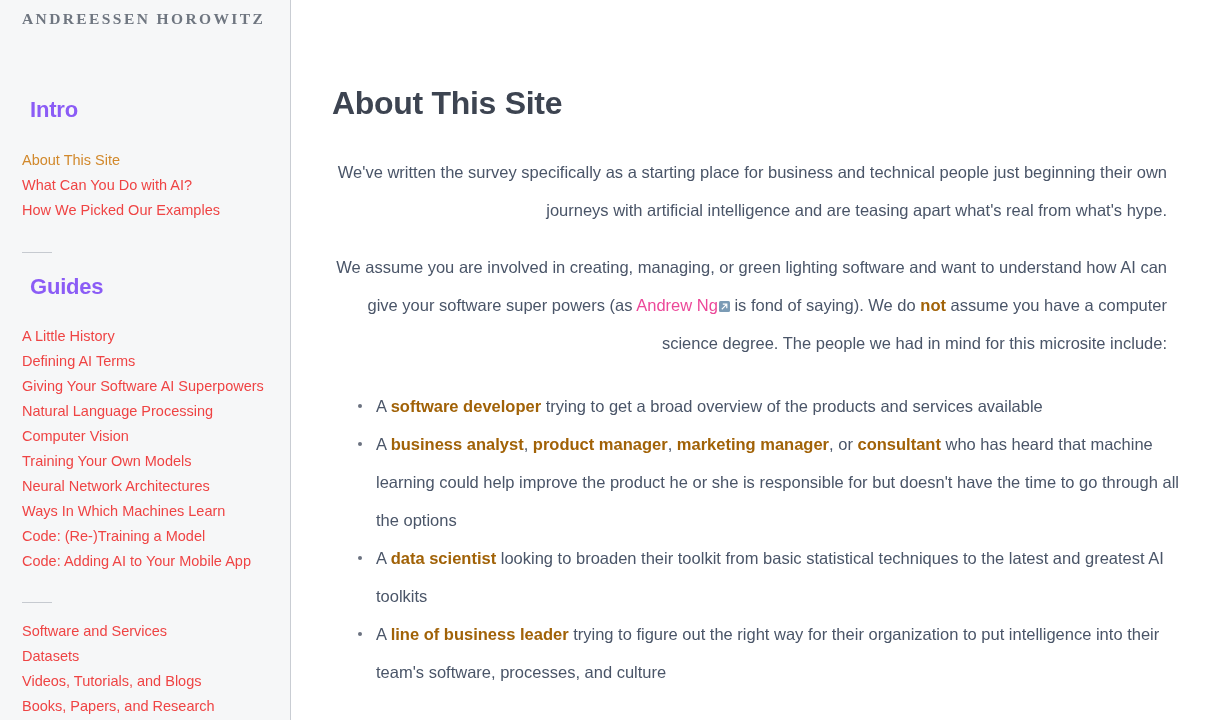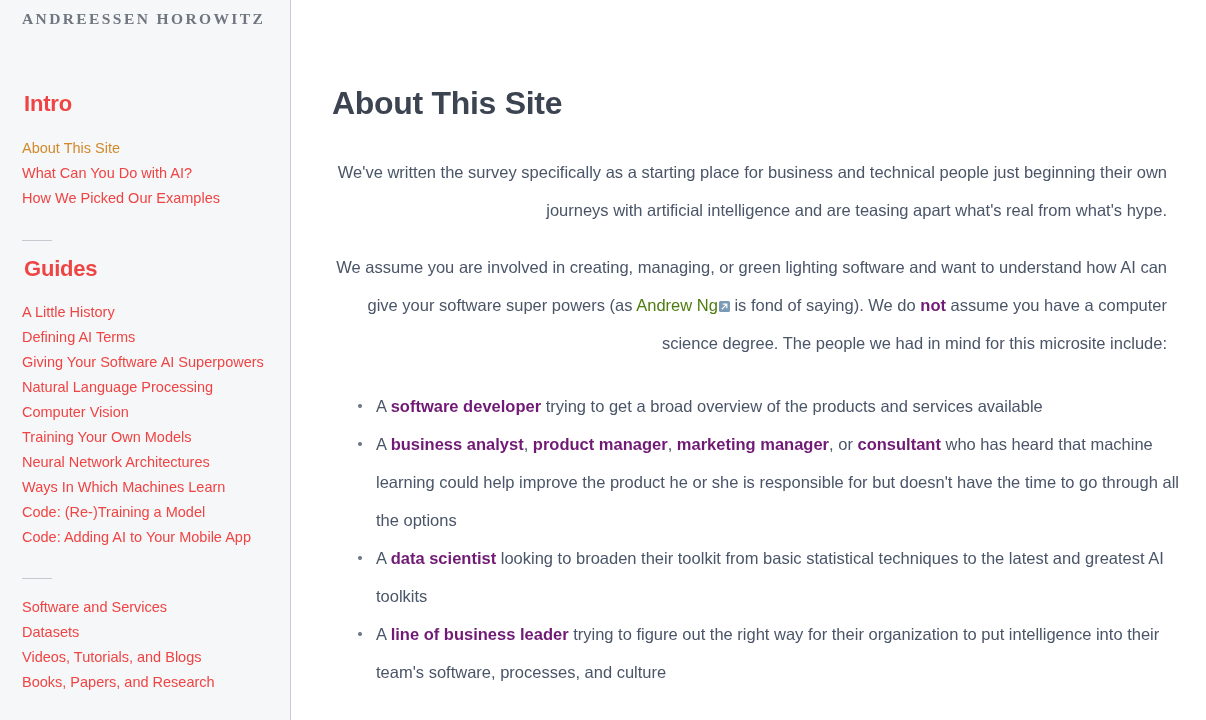--- a/index.html
+++ b/index.html
@@ -28,23 +28,23 @@
     letter-spacing: 2.4px;
     color: #6f7680;
     padding: 10px 0 0 22px;
     white-space: nowrap;
     font-weight: 700;
   }
   .nav-section { padding: 0 0 0 22px; }
   .section-title {
     font-size: 22px;
     font-weight: 700;
-    color: #ef4444;
+    color: #8b5cf6;
     letter-spacing: -0.2px;
-    margin: 2px;
+    margin: 8px;
     padding: 0;
   }
   .intro-title { padding-top: 61px; }
   .guides-title { padding-top: 13px; }
   .next-title { padding-top: 13px; }
   .nav-list { list-style: none; margin: 0; padding: 0; }
   .nav-list li { margin: 0; padding: 0; }
   .nav-link {
     display: block;
     font-size: 14.5px;
@@ -87,23 +87,23 @@
     font-size: 16.5px;
     line-height: 38px;
     color: #4a5568;
     margin: 0;
     padding: 0;
     max-width: 835px;
     text-align: right;
   }
   .para-1 { padding-top: 31px; }
   .para-2 { padding-top: 19px; }
-  .body-text b, .bullet-list b { font-weight: 700; color: #701a75; }
+  .body-text b, .bullet-list b { font-weight: 700; color: #a16207; }
   .ext-link {
-    color: #4d7c0f;
+    color: #ec4899;
     text-decoration: none;
     white-space: nowrap;
   }
   .ext-icon {
     display: inline-block;
     width: 11px; height: 11px;
     background: #7b9bb5;
     border-radius: 1.5px;
     position: relative;
     vertical-align: -1px;

